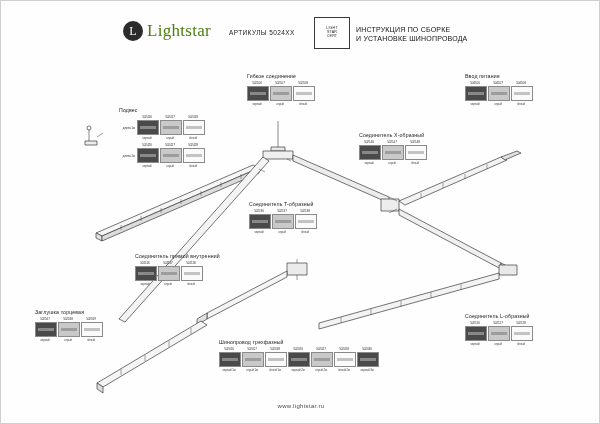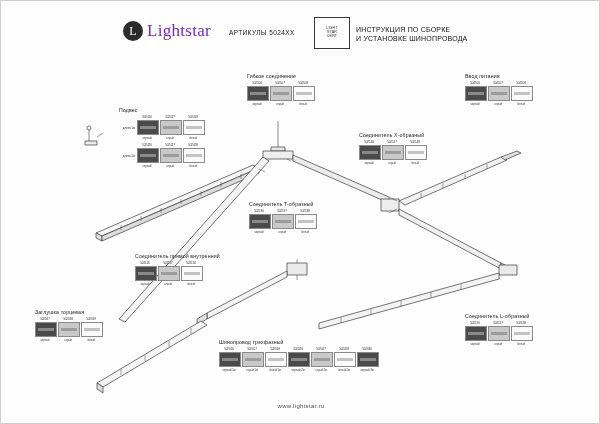--- a/index.html
+++ b/index.html
@@ -25,21 +25,21 @@
     position:absolute;left:122px;top:20px;
     display:flex;align-items:center;gap:4px;
   }
   .logo-mark{
     width:20px;height:20px;border-radius:50%;
     background:#2b2b2b;color:#fff;
     font-size:12px;line-height:20px;text-align:center;
     font-family:"Liberation Serif", serif;
   }
   .logo-text{
-    font-size:17px;letter-spacing:.3px;color:#6d28d9;
+    font-size:17px;letter-spacing:.3px;color:#4d7c0f;
     font-family:"Liberation Serif", serif;
   }
   .art-code{
     position:absolute;left:228px;top:28px;
     font-size:6.5px;letter-spacing:.4px;color:#222;
   }
   .cert-box{
     position:absolute;left:313px;top:16px;
     width:34px;height:30px;border:1px solid #3a3a3a;
     display:flex;flex-direction:column;align-items:center;justify-content:center;

